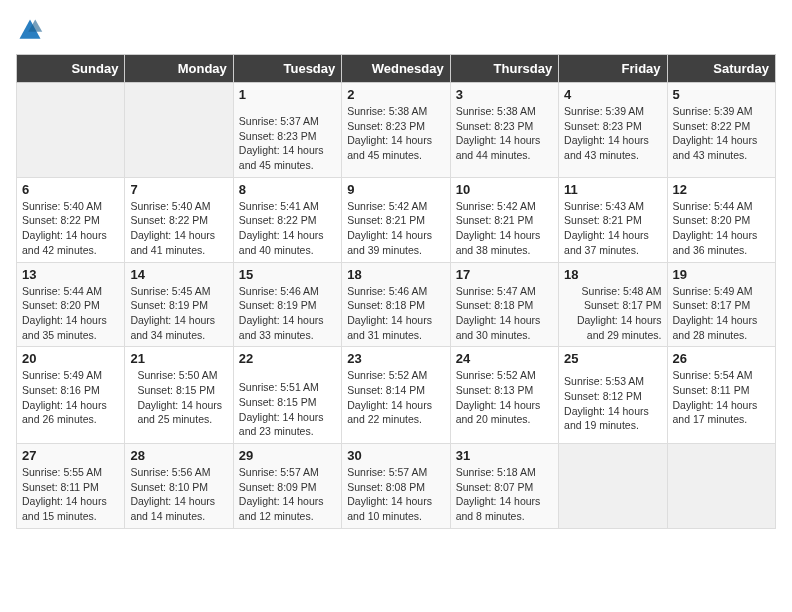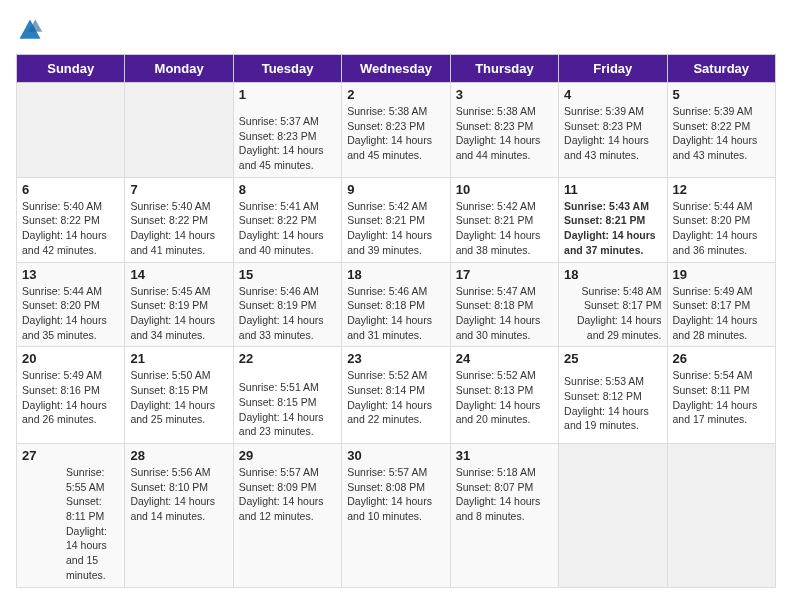--- a/index.html
+++ b/index.html
@@ -51,23 +51,23 @@
     .subtitle {
       font-size: 14px;
       color: #555;
     }
     table {
       width: 100%;
       border-collapse: collapse;
       font-size: 11px;
     }
     thead tr th {
-      background: #4c1d95;
+      background: #404040;
       color: #fff;
-      text-align: center;
+      text-align: right;
       padding: 6px 6px;
       font-size: 13px;
       font-weight: bold;
       border: 1px solid #ccc;
     }
     tbody tr td {
       border: 1px solid #ddd;
       vertical-align: top;
       padding: 4px 5px;
       height: 80px;
@@ -186,21 +186,21 @@
 Daylight: 14 hours and 39 minutes.</div>
         </td>
         <td>
           <span class="day-num">10</span>
           <div class="day-info" style="white-space: pre-line;">Sunrise: 5:42 AM
 Sunset: 8:21 PM
 Daylight: 14 hours and 38 minutes.</div>
         </td>
         <td>
           <span class="day-num">11</span>
-          <div class="day-info" style="white-space: pre-line; font-weight: bold;">Sunrise: 5:43 AM
+          <div class="day-info" style="white-space: pre-line;">Sunrise: 5:43 AM
 Sunset: 8:21 PM
 Daylight: 14 hours and 37 minutes.</div>
         </td>
         <td>
           <span class="day-num">12</span>
           <div class="day-info" style="white-space: pre-line;">Sunrise: 5:44 AM
 Sunset: 8:20 PM
 Daylight: 14 hours and 36 minutes.</div>
         </td>
       </tr>
@@ -250,21 +250,21 @@
       </tr>
       <tr>
         <td>
           <span class="day-num">20</span>
           <div class="day-info" style="white-space: pre-line;">Sunrise: 5:49 AM
 Sunset: 8:16 PM
 Daylight: 14 hours and 26 minutes.</div>
         </td>
         <td>
           <span class="day-num">21</span>
-          <div class="day-info" style="white-space: pre-line;">Sunrise: 5:50 AM
+          <div class="day-info" style="white-space: pre-line; margin-left: 7px;">Sunrise: 5:50 AM
 Sunset: 8:15 PM
 Daylight: 14 hours and 25 minutes.</div>
         </td>
         <td>
           <span class="day-num">22</span>
           <div class="day-info" style="white-space: pre-line; margin-top: 14px;">Sunrise: 5:51 AM
 Sunset: 8:15 PM
 Daylight: 14 hours and 23 minutes.</div>
         </td>
         <td>
@@ -288,21 +288,21 @@
         <td>
           <span class="day-num">26</span>
           <div class="day-info" style="white-space: pre-line;">Sunrise: 5:54 AM
 Sunset: 8:11 PM
 Daylight: 14 hours and 17 minutes.</div>
         </td>
       </tr>
       <tr>
         <td>
           <span class="day-num">27</span>
-          <div class="day-info" style="white-space: pre-line; margin-left: 44px;">Sunrise: 5:55 AM
+          <div class="day-info" style="white-space: pre-line;">Sunrise: 5:55 AM
 Sunset: 8:11 PM
 Daylight: 14 hours and 15 minutes.</div>
         </td>
         <td>
           <span class="day-num">28</span>
           <div class="day-info" style="white-space: pre-line;">Sunrise: 5:56 AM
 Sunset: 8:10 PM
 Daylight: 14 hours and 14 minutes.</div>
         </td>
         <td>

